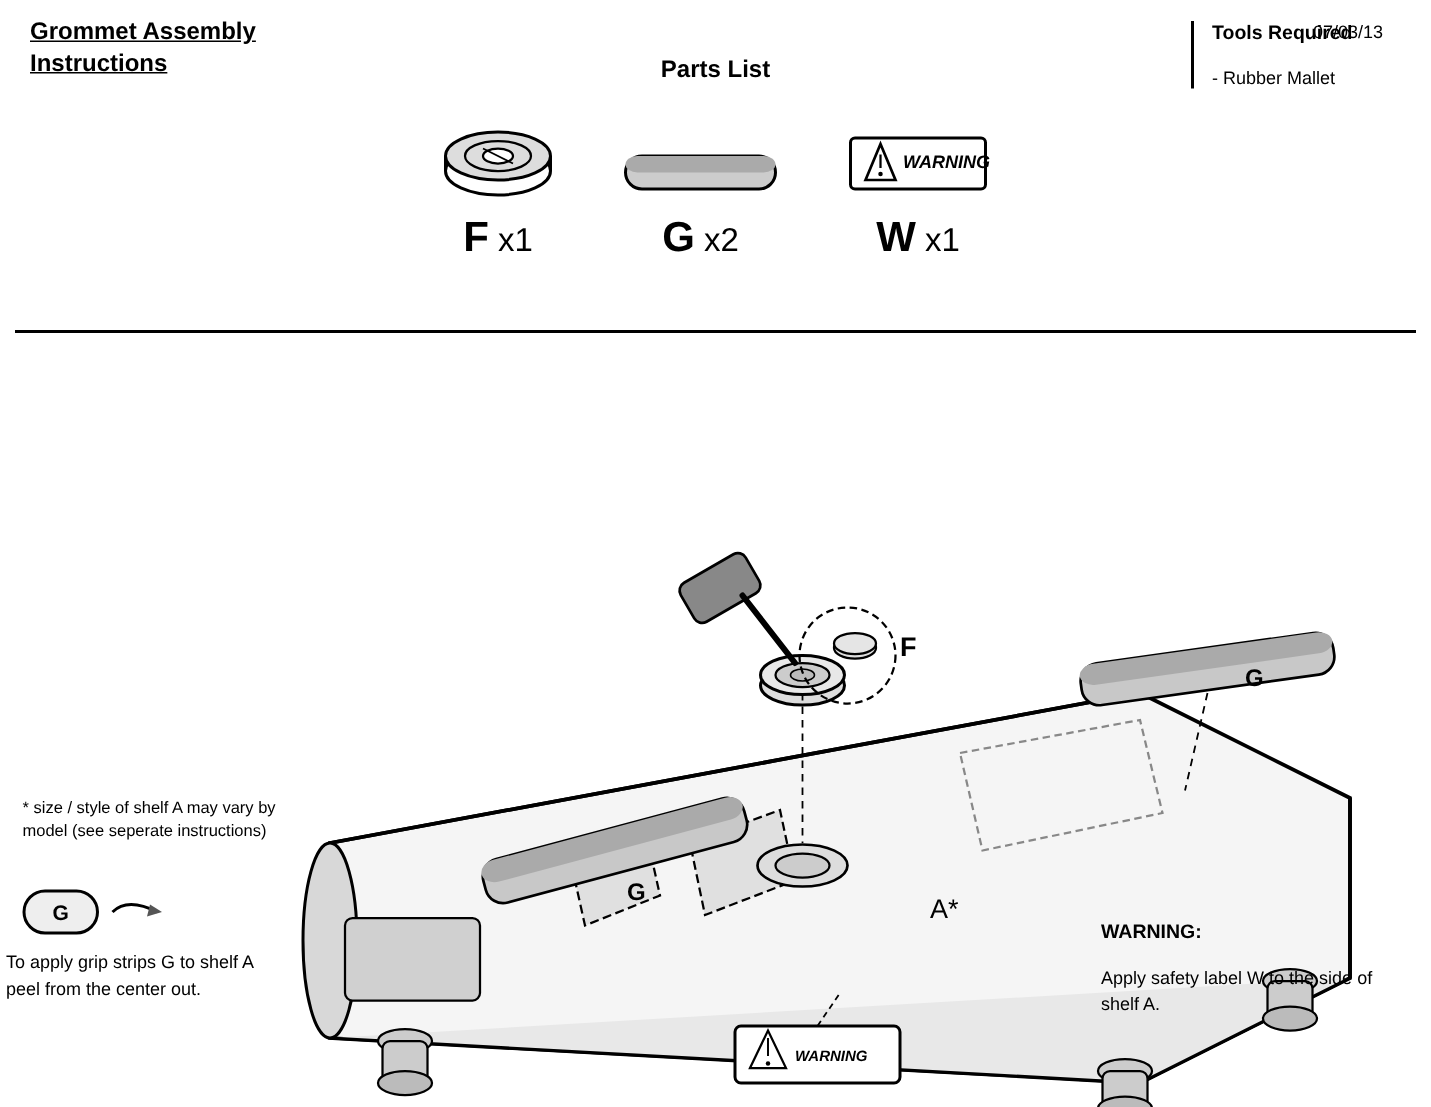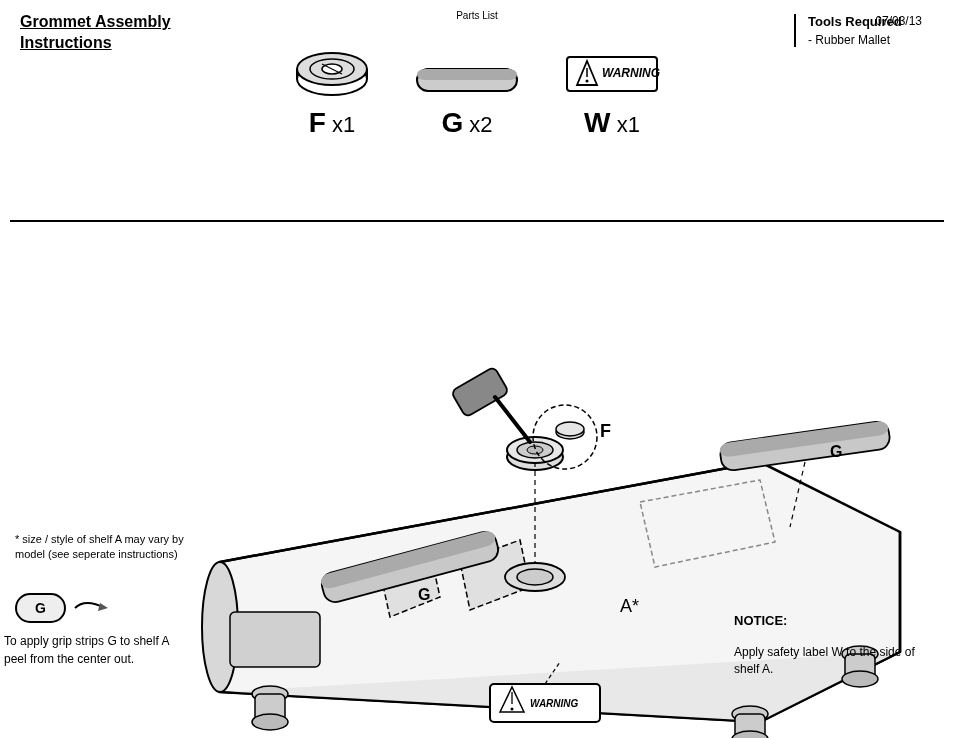--- a/index.html
+++ b/index.html
@@ -43,23 +43,24 @@
     
     .parts-section {
       text-align: center;
       position: absolute;
       top: 10px;
       left: 200px;
       right: 200px;
     }
 
     .parts-list-title {
-      font-weight: normal;
-      font-size: 10px;
+      font-weight: bold;
+      font-size: 16px;
       margin-bottom: 8px;
+      margin-top: 28px;
     }
 
     .parts-row {
       display: flex;
       justify-content: center;
       align-items: flex-end;
       gap: 40px;
       margin-top: 5px;
     }
 
@@ -97,21 +98,21 @@
       min-width: 140px;
     }
 
     .tools-title {
       font-weight: bold;
       font-size: 13px;
     }
 
     .tools-item {
       font-size: 12px;
-      margin-top: 4px;
+      margin-top: 16px;
     }
 
     
     .divider {
       border: none;
       border-top: 2px solid #000;
       margin: 0 10px;
       position: absolute;
       left: 0;
       right: 0;
@@ -364,16 +365,16 @@
       <path d="M5,15 Q15,5 35,15" fill="none" stroke="#000" stroke-width="2"></path>
       <polygon points="30,10 38,15 28,18" fill="#555"></polygon>
     </svg>
   </div>
 
   <div class="grip-apply-text">
     <span>To apply grip strips G to shelf A peel from the center out.</span>
   </div>
 
   <div class="notice-box">
-    <div class="notice-title">NOTICE:</div>
+    <div class="notice-title">WARNING:</div>
     <div class="notice-text">Apply safety label W to the side of shelf A.</div>
   </div>
 </div>
 
 </body></html>

